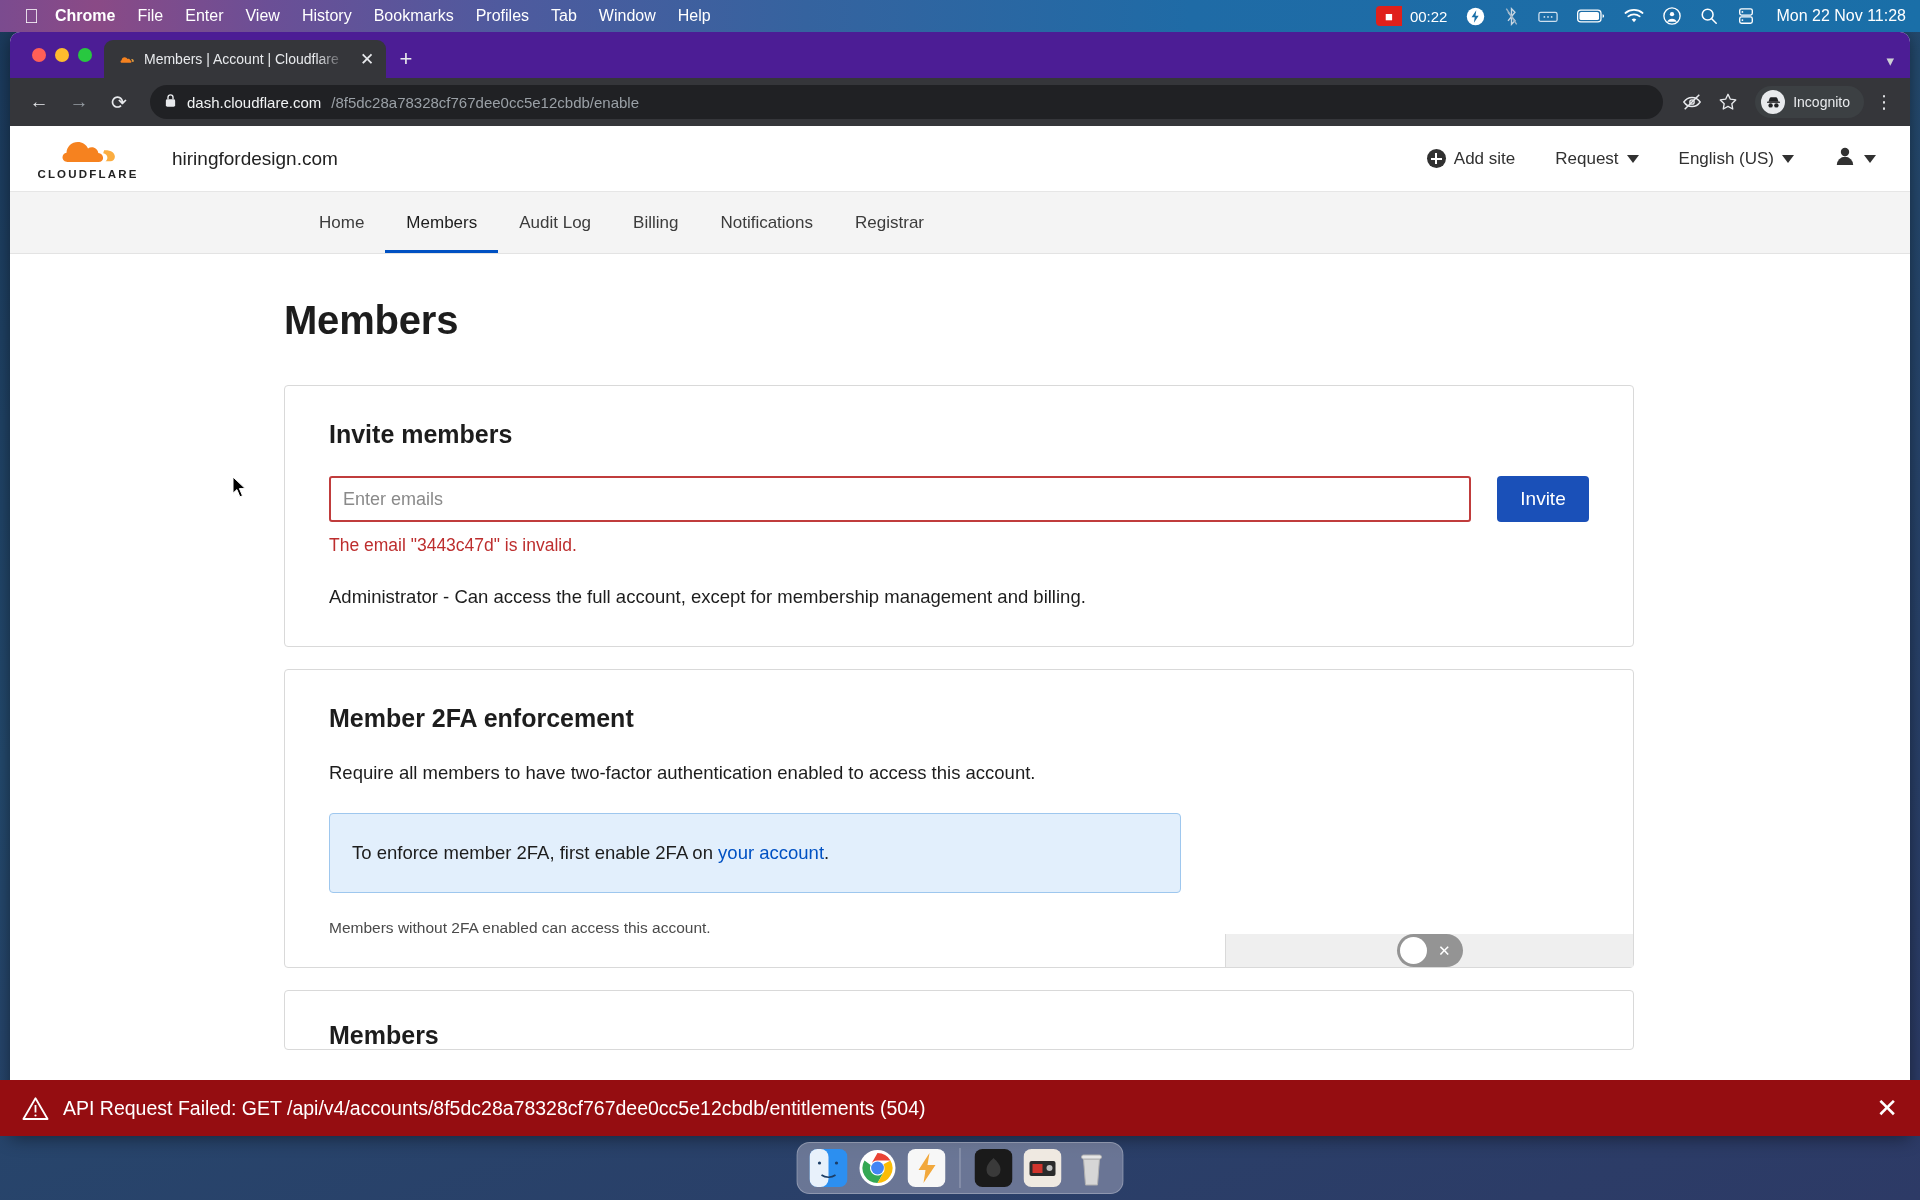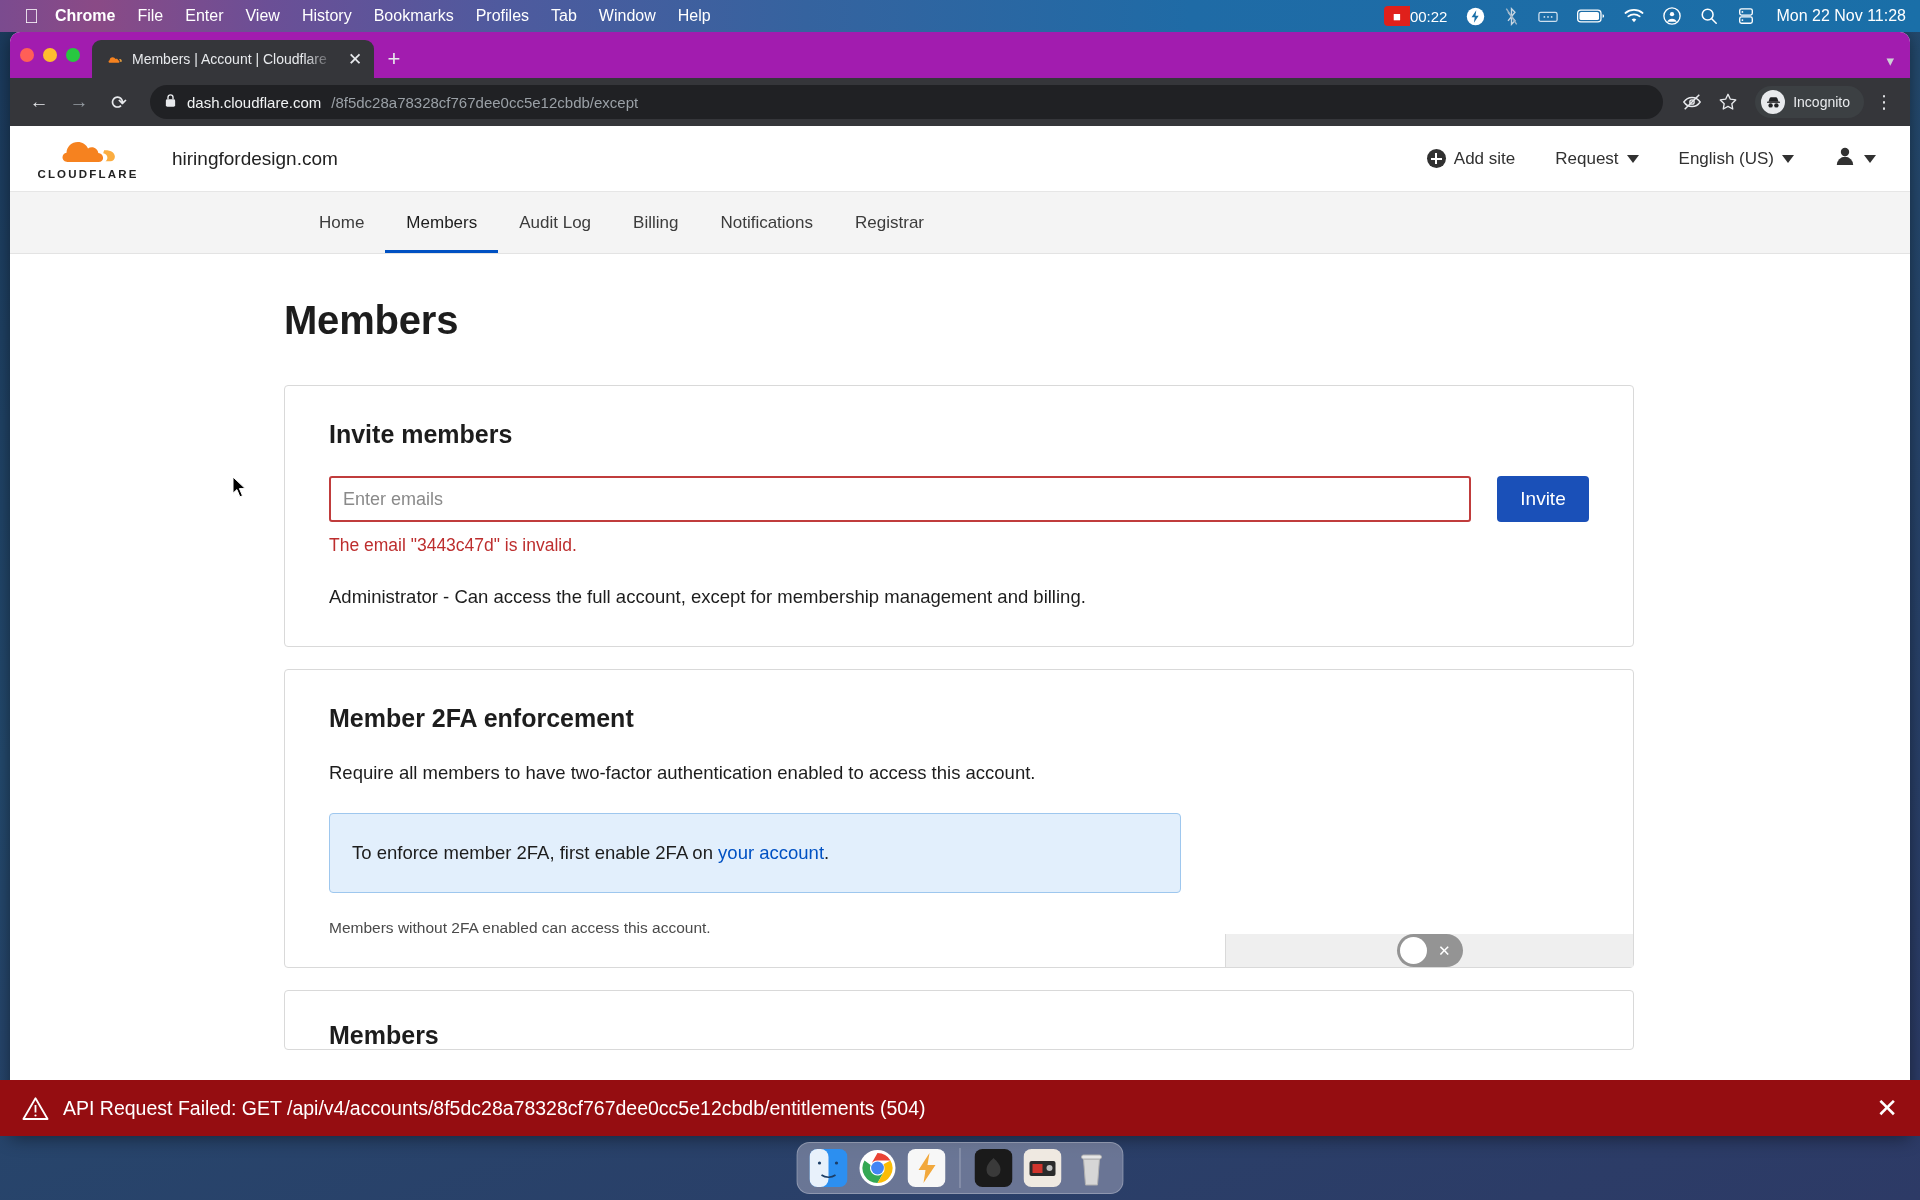--- a/index.html
+++ b/index.html
@@ -30,37 +30,37 @@
   #menubar .right { display: flex; align-items: center; gap: 19px; }
   .rec-pill {
     display: flex; align-items: center; gap: 0;
     font-size: 15px; color: #fff;
   }
   .rec-badge {
     background: #e0201b; color: #fff; width: 26px; height: 20px;
     border-radius: 4px 0 0 4px; display: flex; align-items: center; justify-content: center;
     font-size: 13px;
   }
-  .rec-time { padding-left: 0; }
+  .rec-time { padding-left: 8px; }
   .mb-ico { display: inline-flex; align-items: center; justify-content: center; }
   #menubar .clock { font-size: 16px; white-space: nowrap; margin-left: 2px; }
 
   
   #chrome-window {
     position: absolute; top: 32px; left: 10px;
     width: 1900px; height: 1104px;
     border-radius: 10px 10px 0 0;
     background: #ffffff;
     overflow: hidden;
     box-shadow: 0 2px 18px rgba(0,0,0,.45);
     z-index: 10;
   }
   #tabstrip {
-    height: 46px; background: #a21caf;
-    display: flex; align-items: flex-end; padding-left: 4px;
+    height: 46px; background: #4c1d95;
+    display: flex; align-items: flex-end; padding-left: 16px;
     position: relative;
   }
   .traffic { display: flex; align-items: center; gap: 9px; height: 46px; padding: 0 12px 0 6px; }
   .light { width: 14px; height: 14px; border-radius: 50%; }
   .light.red { background: #ff5f57; }
   .light.yellow { background: #febc2e; }
   .light.green { background: #28c840; }
   .tab {
     height: 38px; width: 282px; background: #35363a;
     border-radius: 9px 9px 0 0; display: flex; align-items: center;
@@ -327,21 +327,21 @@
     <span class="nav-btn dim">→</span>
     <span class="nav-btn">⟳</span>
     <div id="omnibox">
       <span>
         <svg width="13" height="15" viewBox="0 0 14 16">
             <rect x="2" y="6.6" width="10" height="8" rx="1.6" fill="#e8eaed"></rect>
             <path d="M4.3 6.6V4.6a2.7 2.7 0 015.4 0v2" fill="none" stroke="#e8eaed" stroke-width="1.5"></path>
           </svg>
       </span>
       <span class="url-host">dash.cloudflare.com</span>
-        <span class="url-path">/8f5dc28a78328cf767dee0cc5e12cbdb/except</span>
+        <span class="url-path">/8f5dc28a78328cf767dee0cc5e12cbdb/enable</span>
     </div>
     <span class="tb-icon">
       <svg width="20" height="20" viewBox="0 0 22 22">
           <path d="M2 11s3.4-5 9-5 9 5 9 5-3.4 5-9 5-9-5-9-5z" fill="none" stroke="#e8eaed" stroke-width="1.5"></path>
           <circle cx="11" cy="11" r="2.4" fill="none" stroke="#e8eaed" stroke-width="1.5"></circle>
           <line x1="3" y1="19" x2="19" y2="3" stroke="#e8eaed" stroke-width="1.7"></line>
         </svg>
     </span>
     <span class="tb-icon">
       <svg width="20" height="20" viewBox="0 0 22 22">

